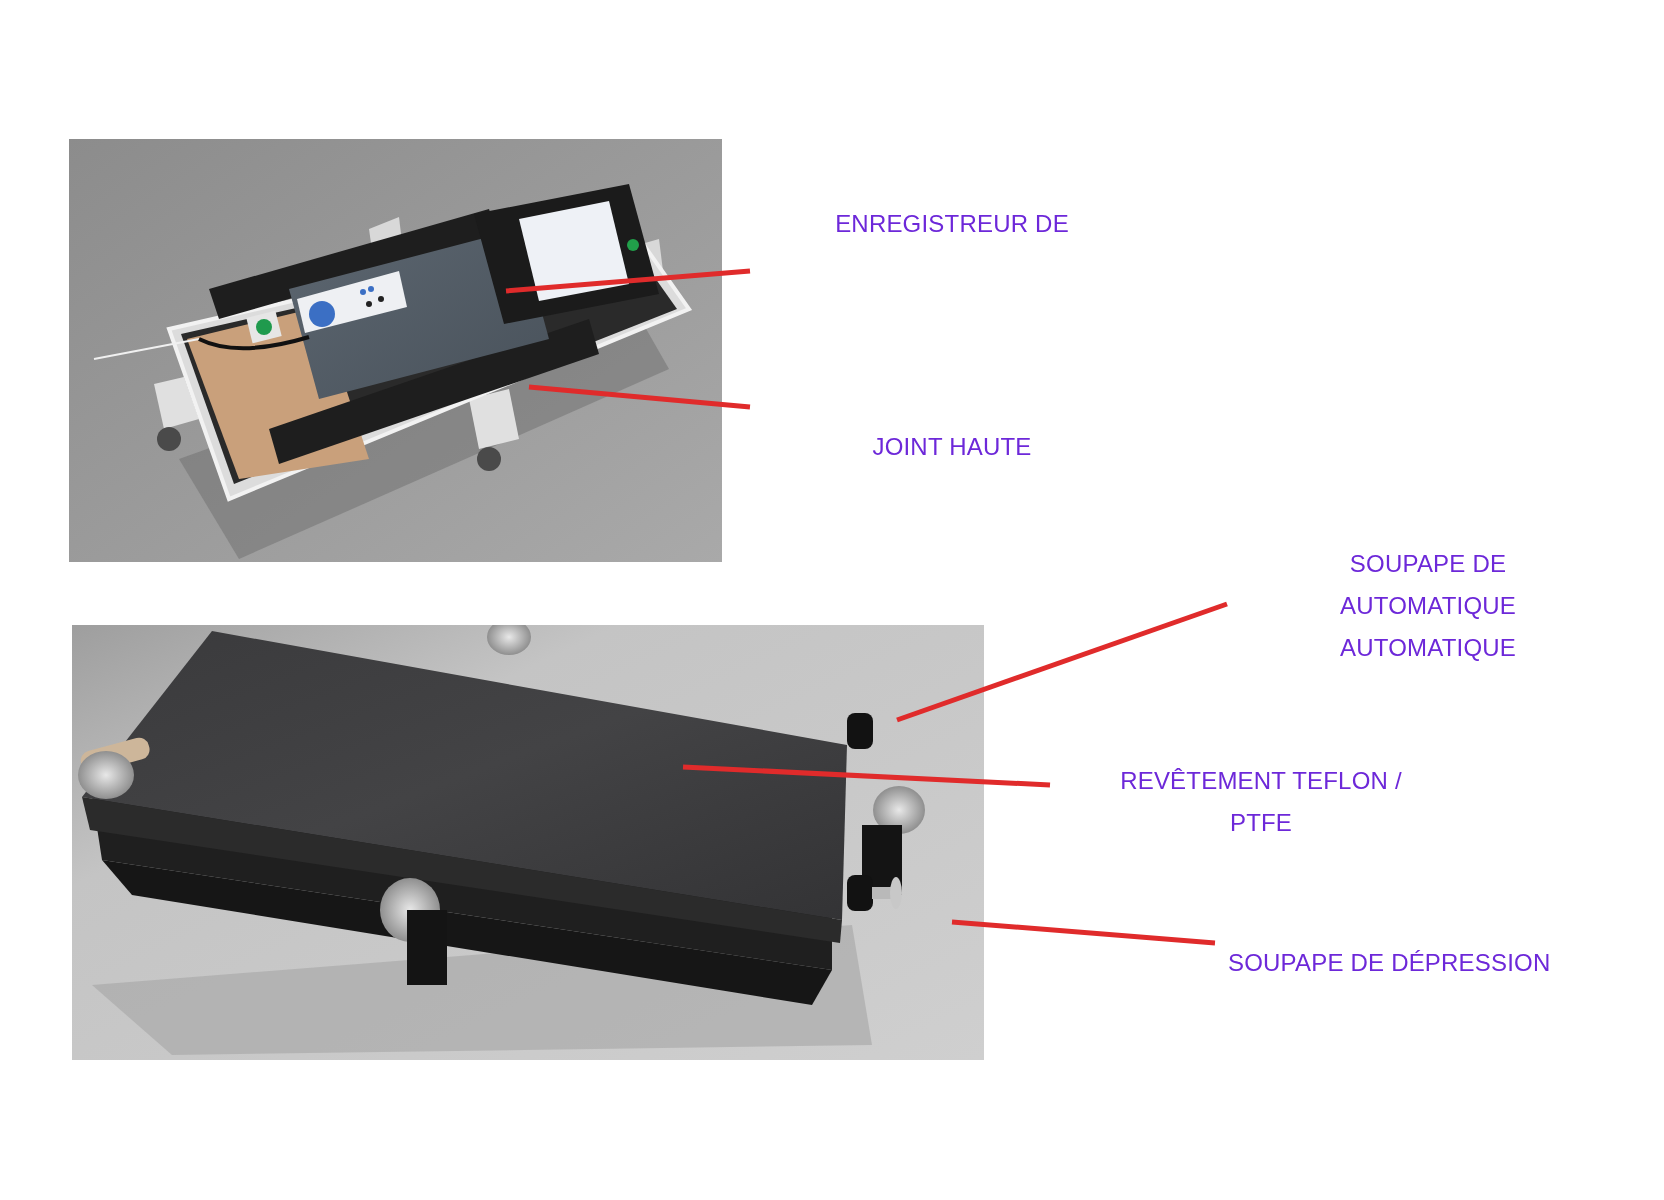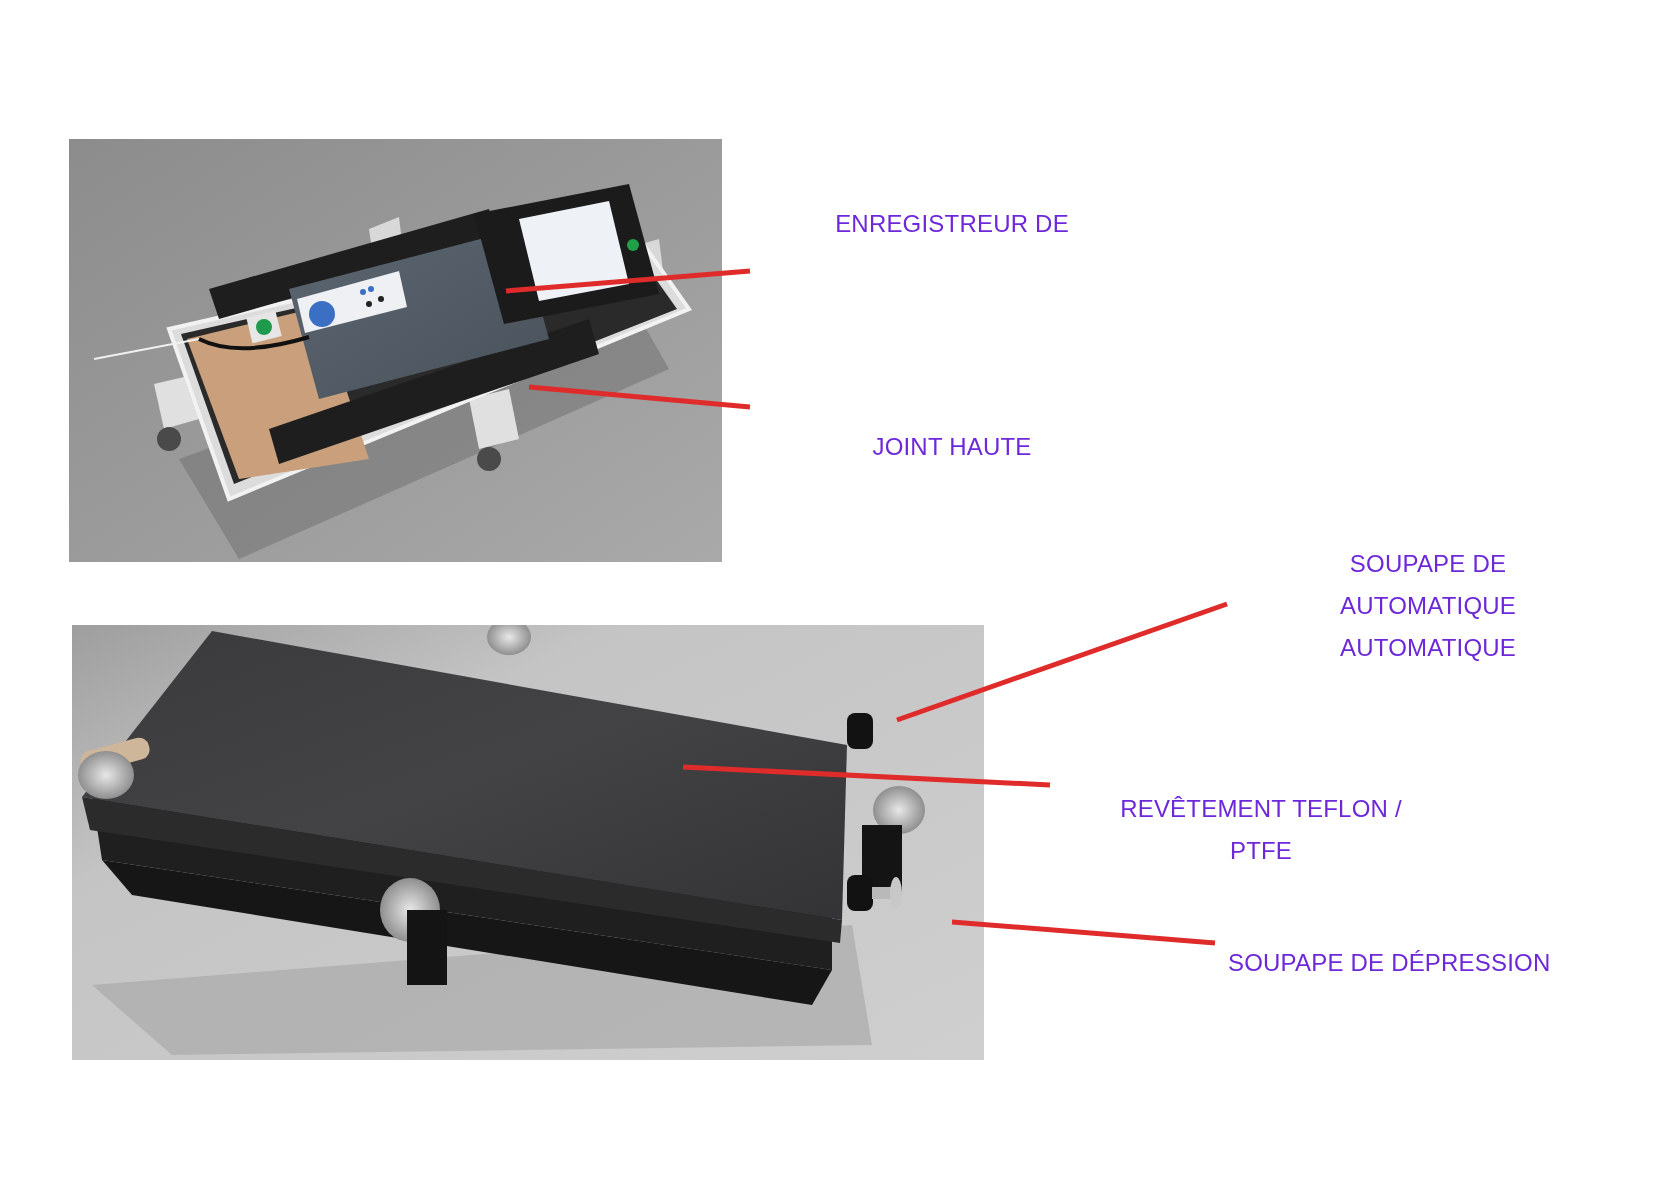--- a/index.html
+++ b/index.html
@@ -7,21 +7,21 @@
   .photo { position:absolute; overflow:hidden; }
   .photo svg { display:block; width:100%; height:100%; }
   #photo-top { left:69px; top:139px; width:653px; height:423px; }
   #photo-bottom { left:72px; top:625px; width:912px; height:435px; }
   .callouts { position:absolute; left:0; top:0; width:1664px; height:1200px; pointer-events:none; }
   .label { position:absolute; color:#6d28d9; font-size:24px; line-height:42px; text-align:center; letter-spacing:0.2px; white-space:nowrap; }
   .label span { display:block; }
   #label-logger { left:752px; top:203px; width:400px; }
   #label-gasket { left:752px; top:426px; width:400px; }
   #label-relief { left:1228px; top:543px; width:400px; }
-  #label-teflon { left:1061px; top:788px; width:400px; }
+  #label-teflon { left:1061px; top:760px; width:400px; }
   #label-vacuum { left:1228px; top:930px; width:436px; text-align:left;margin-top:12px; }
 </style>
 </head>
 <body>
 
 <div class="photo" id="photo-top">
   <svg viewBox="0 0 653 423" preserveAspectRatio="none">
     <defs>
       <linearGradient id="tbg" x1="0" y1="0" x2="1" y2="1">
         <stop offset="0" stop-color="#8c8c8c"></stop>

